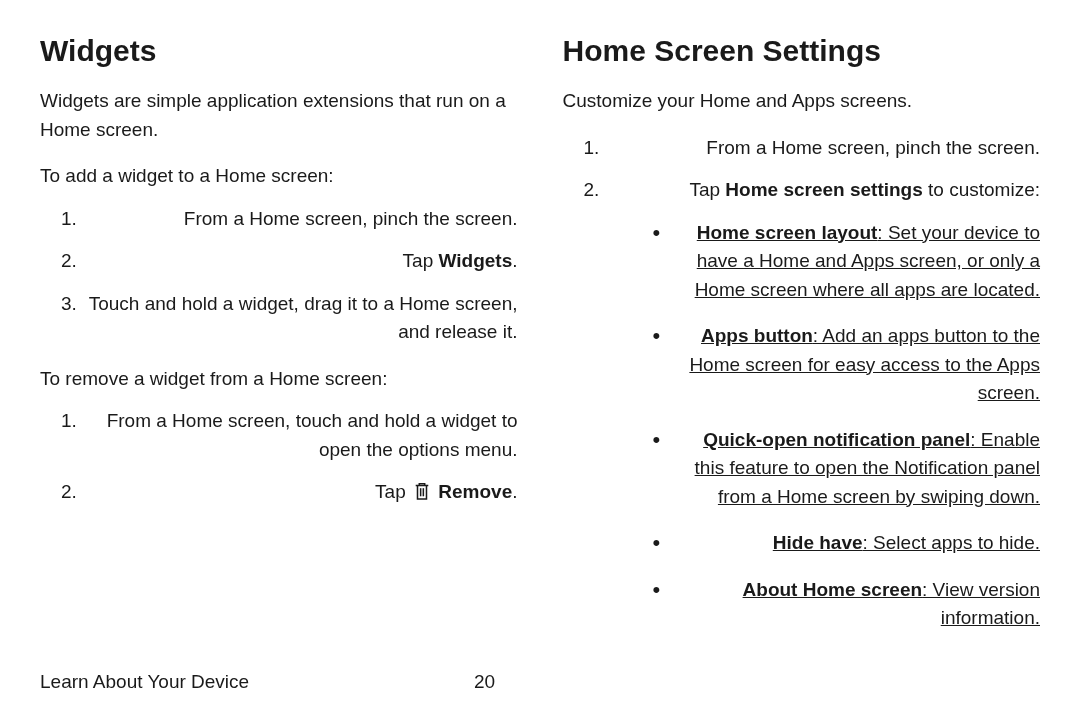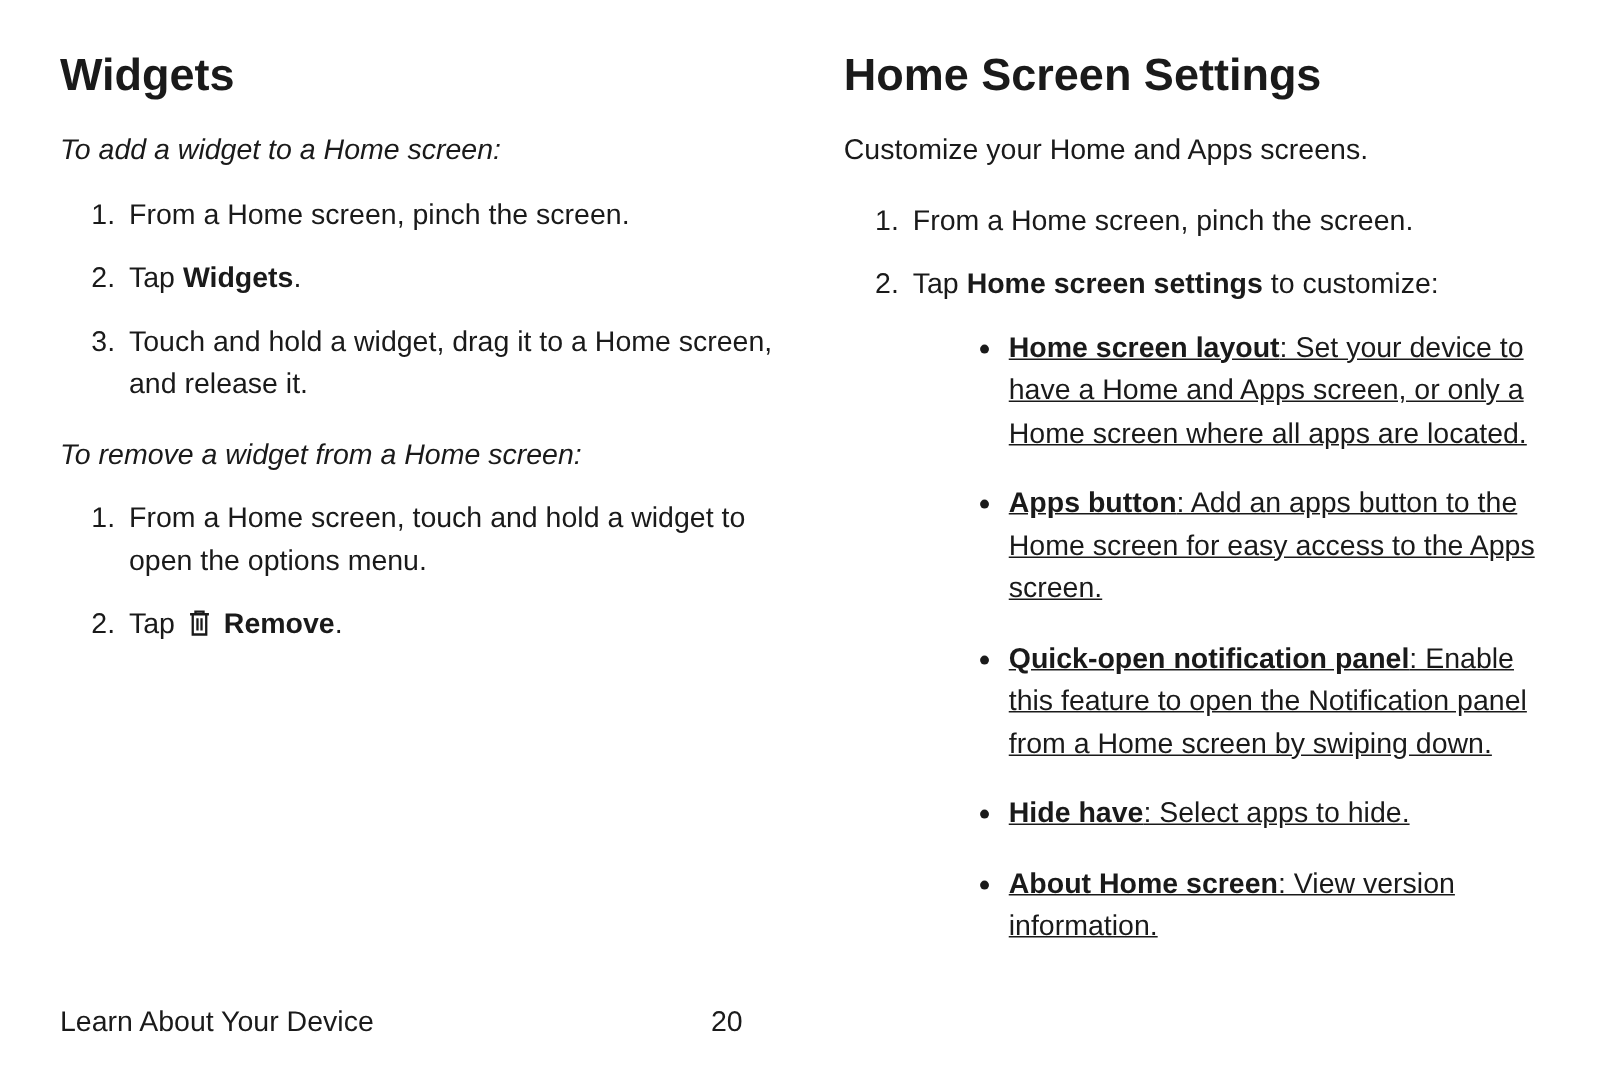--- a/index.html
+++ b/index.html
@@ -23,29 +23,29 @@
     h2 {
       font-size: 30px;
       font-weight: 700;
       margin-bottom: 14px;
     }
     p.intro {
       margin-bottom: 18px;
     }
     p.lead {
       margin-bottom: 14px;
-      font-style: italic;
     }
     ol {
       padding-left: 42px;
       margin-bottom: 18px;
     }
     ol li {
       margin-bottom: 14px;
       padding-left: 4px;
+      text-align: right;
     }
     ul.bullets {
       list-style: none;
       padding-left: 42px;
       margin-top: 14px;
       text-decoration: underline;
     }
     ul.bullets li {
       position: relative;
       margin-bottom: 18px;
@@ -81,20 +81,21 @@
       position: absolute;
       left: 434px;
     }
   </style>
 </head>
 <body>
 
 <div class="columns">
   <div class="col">
     <h2>Widgets</h2>
+    <p class="intro">Widgets are simple application extensions that run on a Home screen.</p>
     <p class="lead">To add a widget to a Home screen:</p>
     <ol>
       <li>From a Home screen, pinch the screen.</li>
       <li>
         <span>Tap </span><span class="bold">Widgets</span><span>.</span>
       </li>
       <li>Touch and hold a widget, drag it to a Home screen, and release it.</li>
     </ol>
     <p class="lead">To remove a widget from a Home screen:</p>
     <ol>

